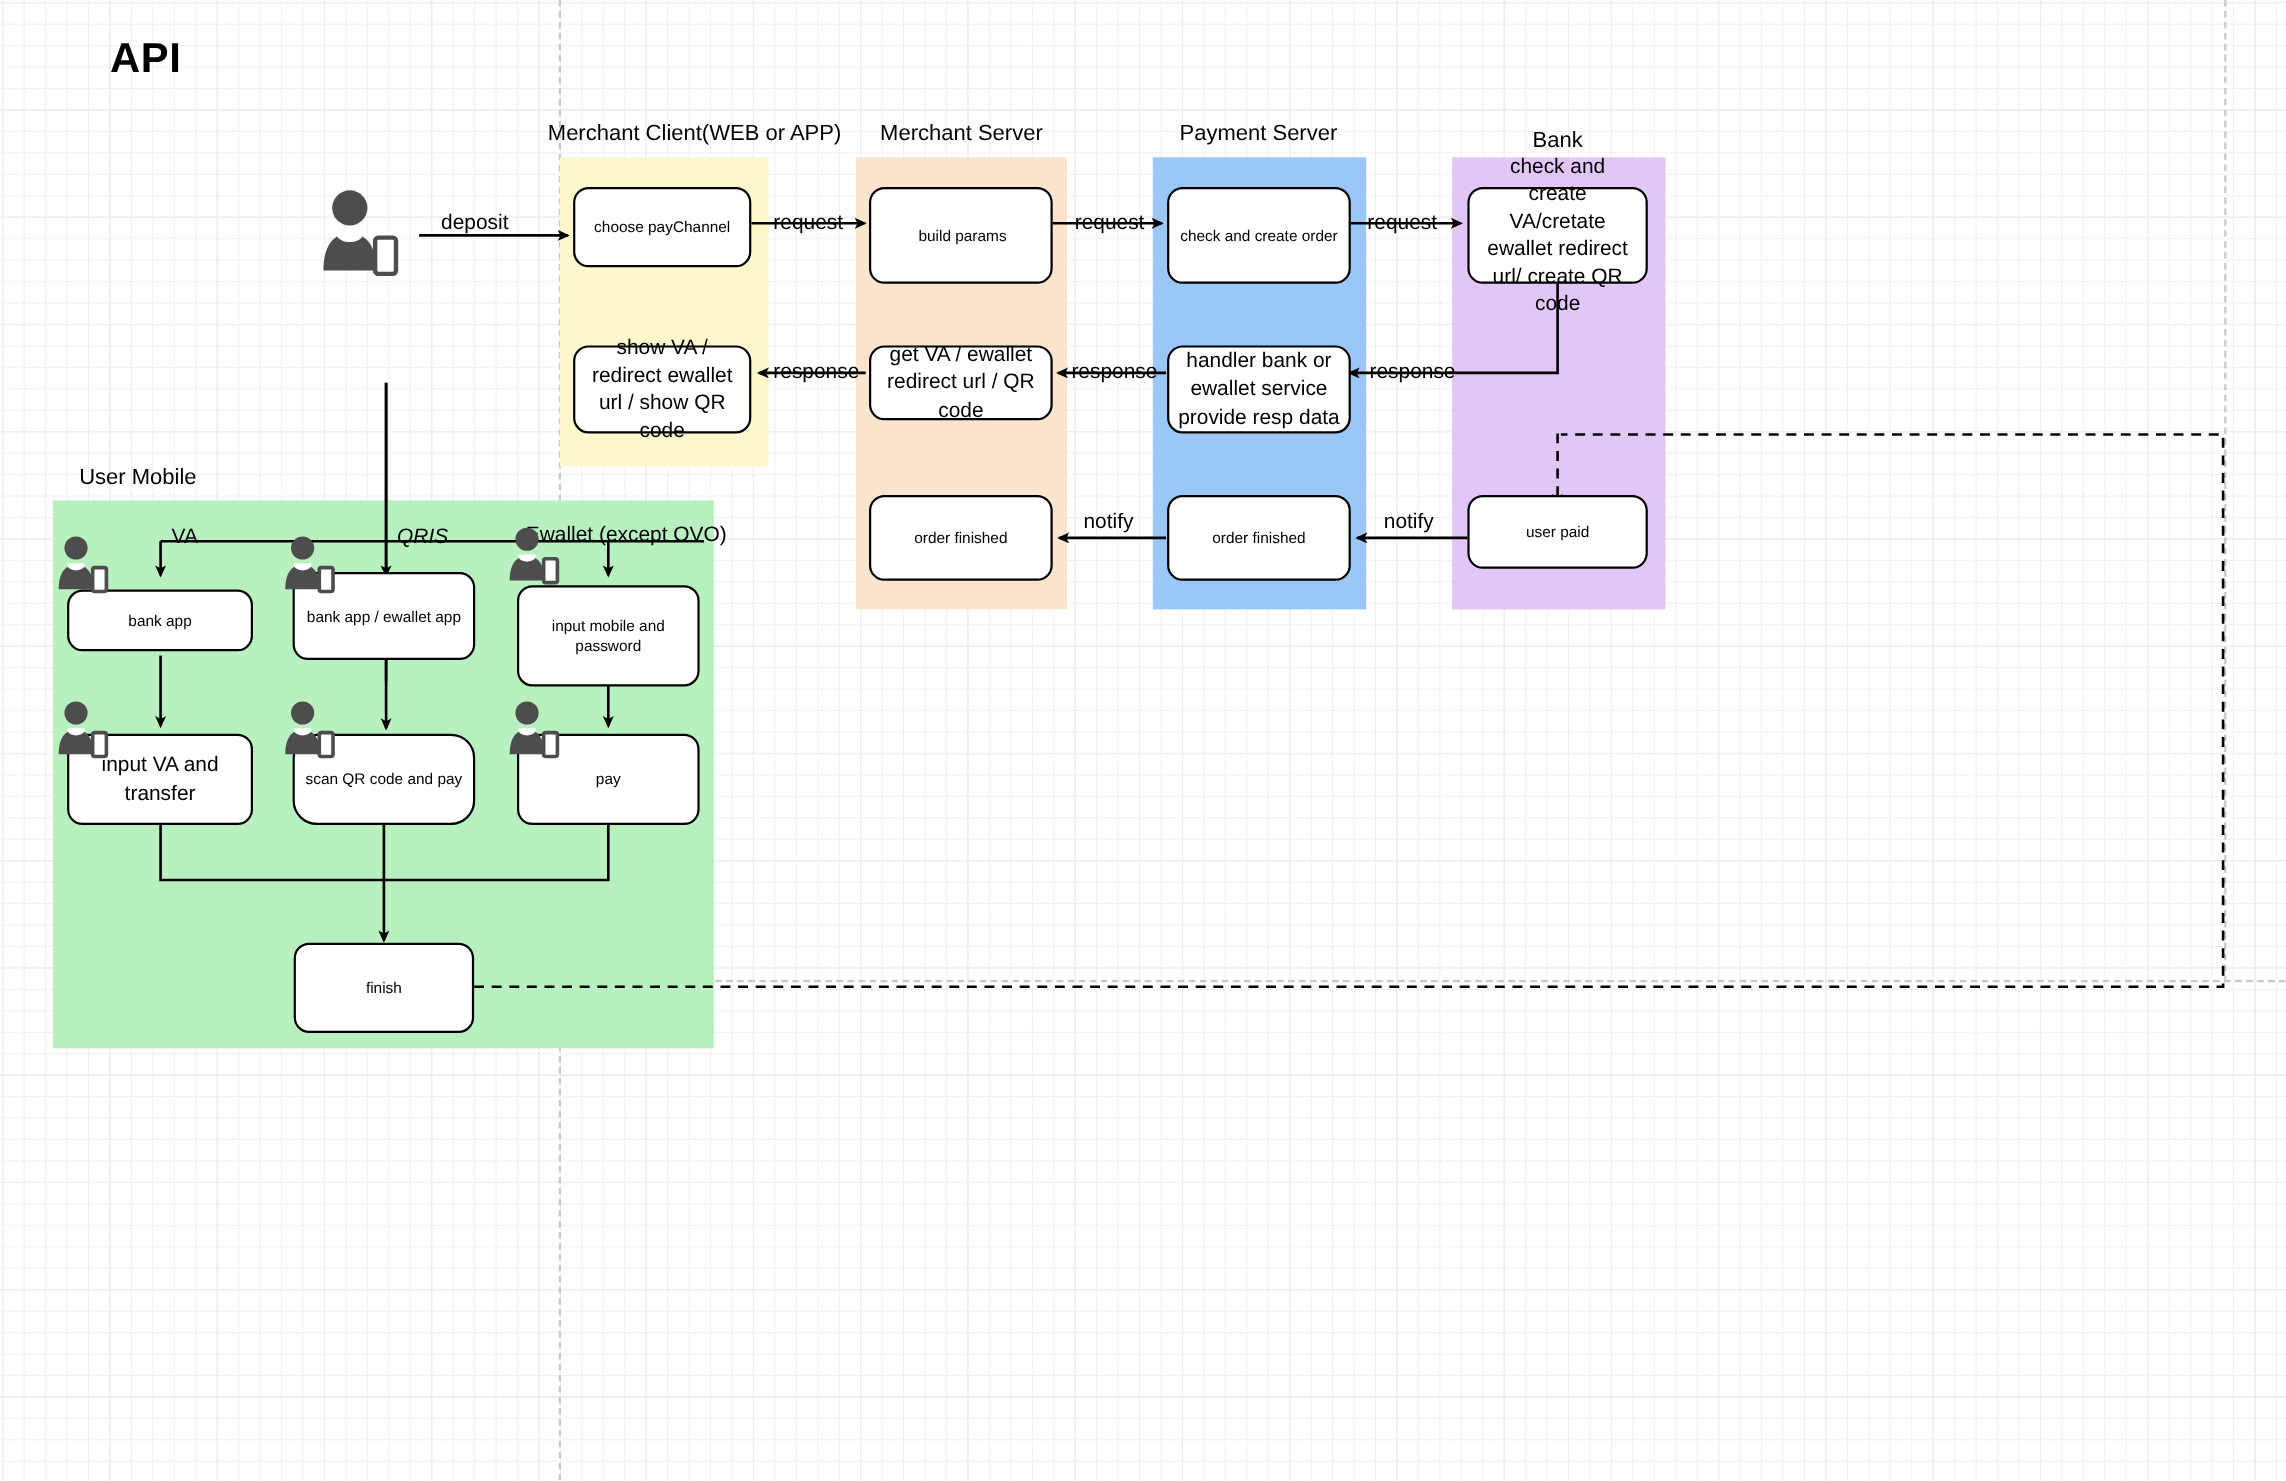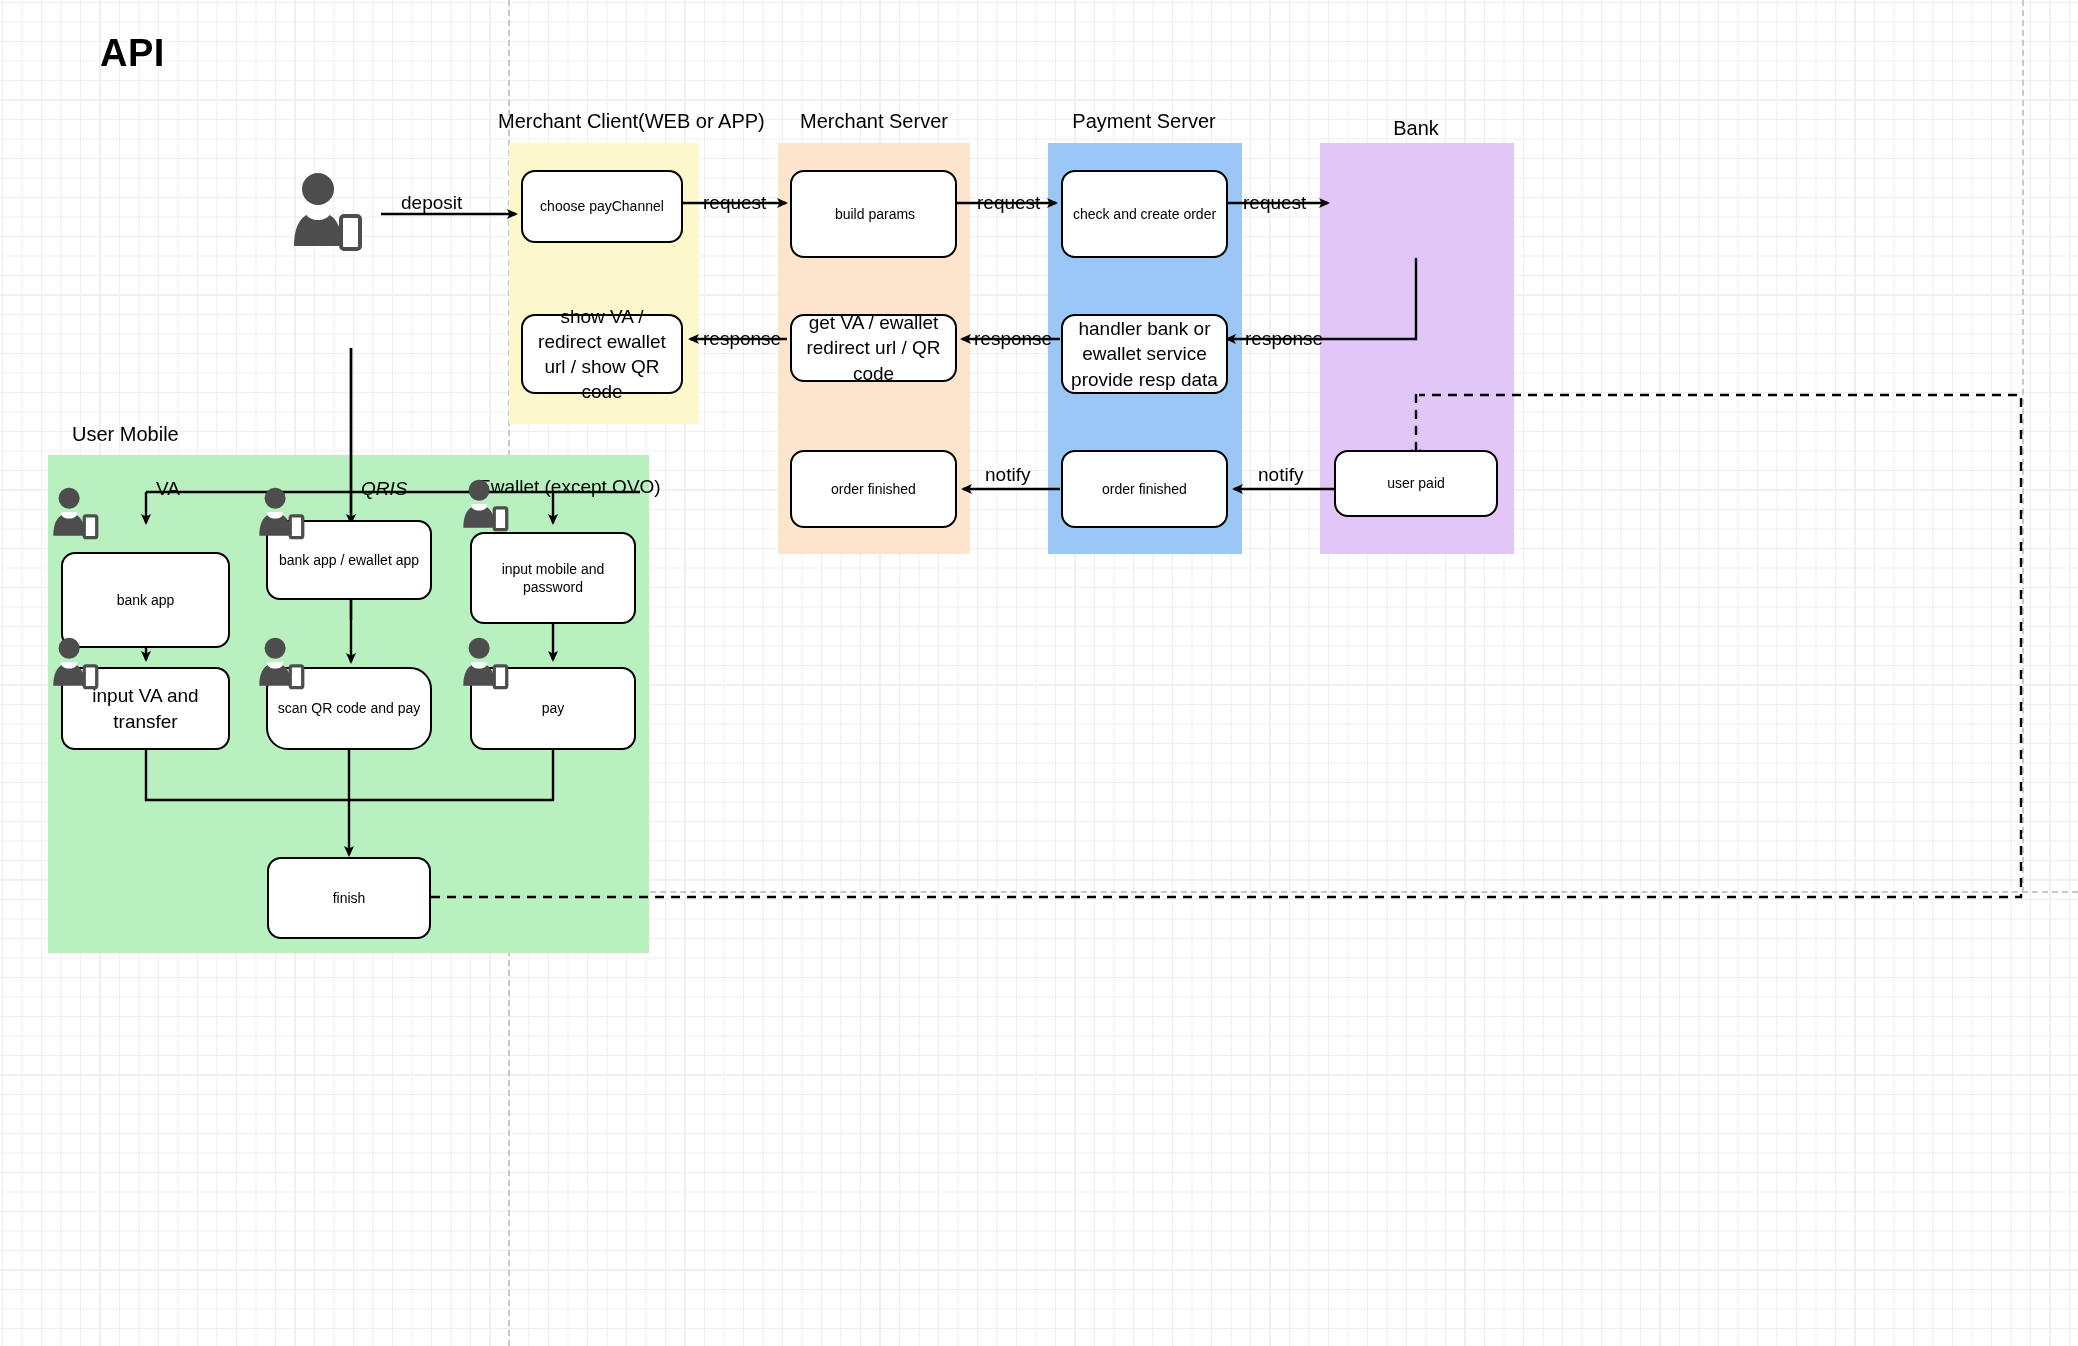--- a/index.html
+++ b/index.html
@@ -239,30 +239,31 @@
       <circle cx="26" cy="17" r="16" fill="#4d4d4d"></circle>
       <path d="M2,74 C2,50 12,40 26,40 C40,40 50,50 50,74 Z" fill="#4d4d4d"></path>
       <path d="M14,42 C18,50 34,50 38,42 L38,38 L14,38 Z" fill="#ffffff"></path>
       <rect x="49" y="44" width="19" height="33" rx="3" fill="#ffffff" stroke="#4d4d4d" stroke-width="5"></rect>
     </svg>
   </div>
 
   <div class="node" style="left:521px; top:170px; width:162px; height:73px;">choose payChannel</div>
   <div class="node" style="left:790px; top:170px; width:167px; height:88px;padding-left:11px;">build params</div>
   <div class="node" style="left:1061px; top:170px; width:167px; height:88px;">check  and create order</div>
+  <div class="node" style="left:1334px; top:170px; width:164px; height:88px; font-size:19px;">check and create VA/cretate ewallet redirect url/ create QR code</div>
 
   <div class="node" style="left:521px; top:314px; width:162px; height:80px; font-size:19px;">show VA /  redirect ewallet url / show QR code</div>
   <div class="node" style="left:790px; top:314px; width:167px; height:68px; font-size:19px;">get VA / ewallet redirect url / QR code</div>
   <div class="node" style="left:1061px; top:314px; width:167px; height:80px; font-size:19px;">handler bank or ewallet service provide resp data</div>
 
   <div class="node" style="left:790px; top:450px; width:167px; height:78px;">order finished</div>
   <div class="node" style="left:1061px; top:450px; width:167px; height:78px;">order finished</div>
   <div class="node" style="left:1334px; top:450px; width:164px; height:67px;">user paid</div>
 
-  <div class="node" style="left:61px; top:552px; width:169px; height:96px;">bank app</div>
+  <div class="node" style="left:61px; top:536px; width:169px; height:56px;">bank app</div>
   <div class="node" style="left:266px; top:520px; width:166px; height:80px;">bank app / ewallet app</div>
   <div class="node" style="left:470px; top:532px; width:166px; height:92px;">input mobile and password</div>
 
   <div class="node" style="left:61px; top:667px; width:169px; height:83px; font-size:19px;">input VA and transfer</div>
   <div class="node" style="left:266px; top:667px; width:166px; height:83px;border-radius:22px;">scan QR code and pay</div>
   <div class="node" style="left:470px; top:667px; width:166px; height:83px;">pay</div>
 
   <div class="node" style="left:267px; top:857px; width:164px; height:82px;">finish</div>
 
   <div class="elabel" style="left:401px; top:192px;">deposit</div>

